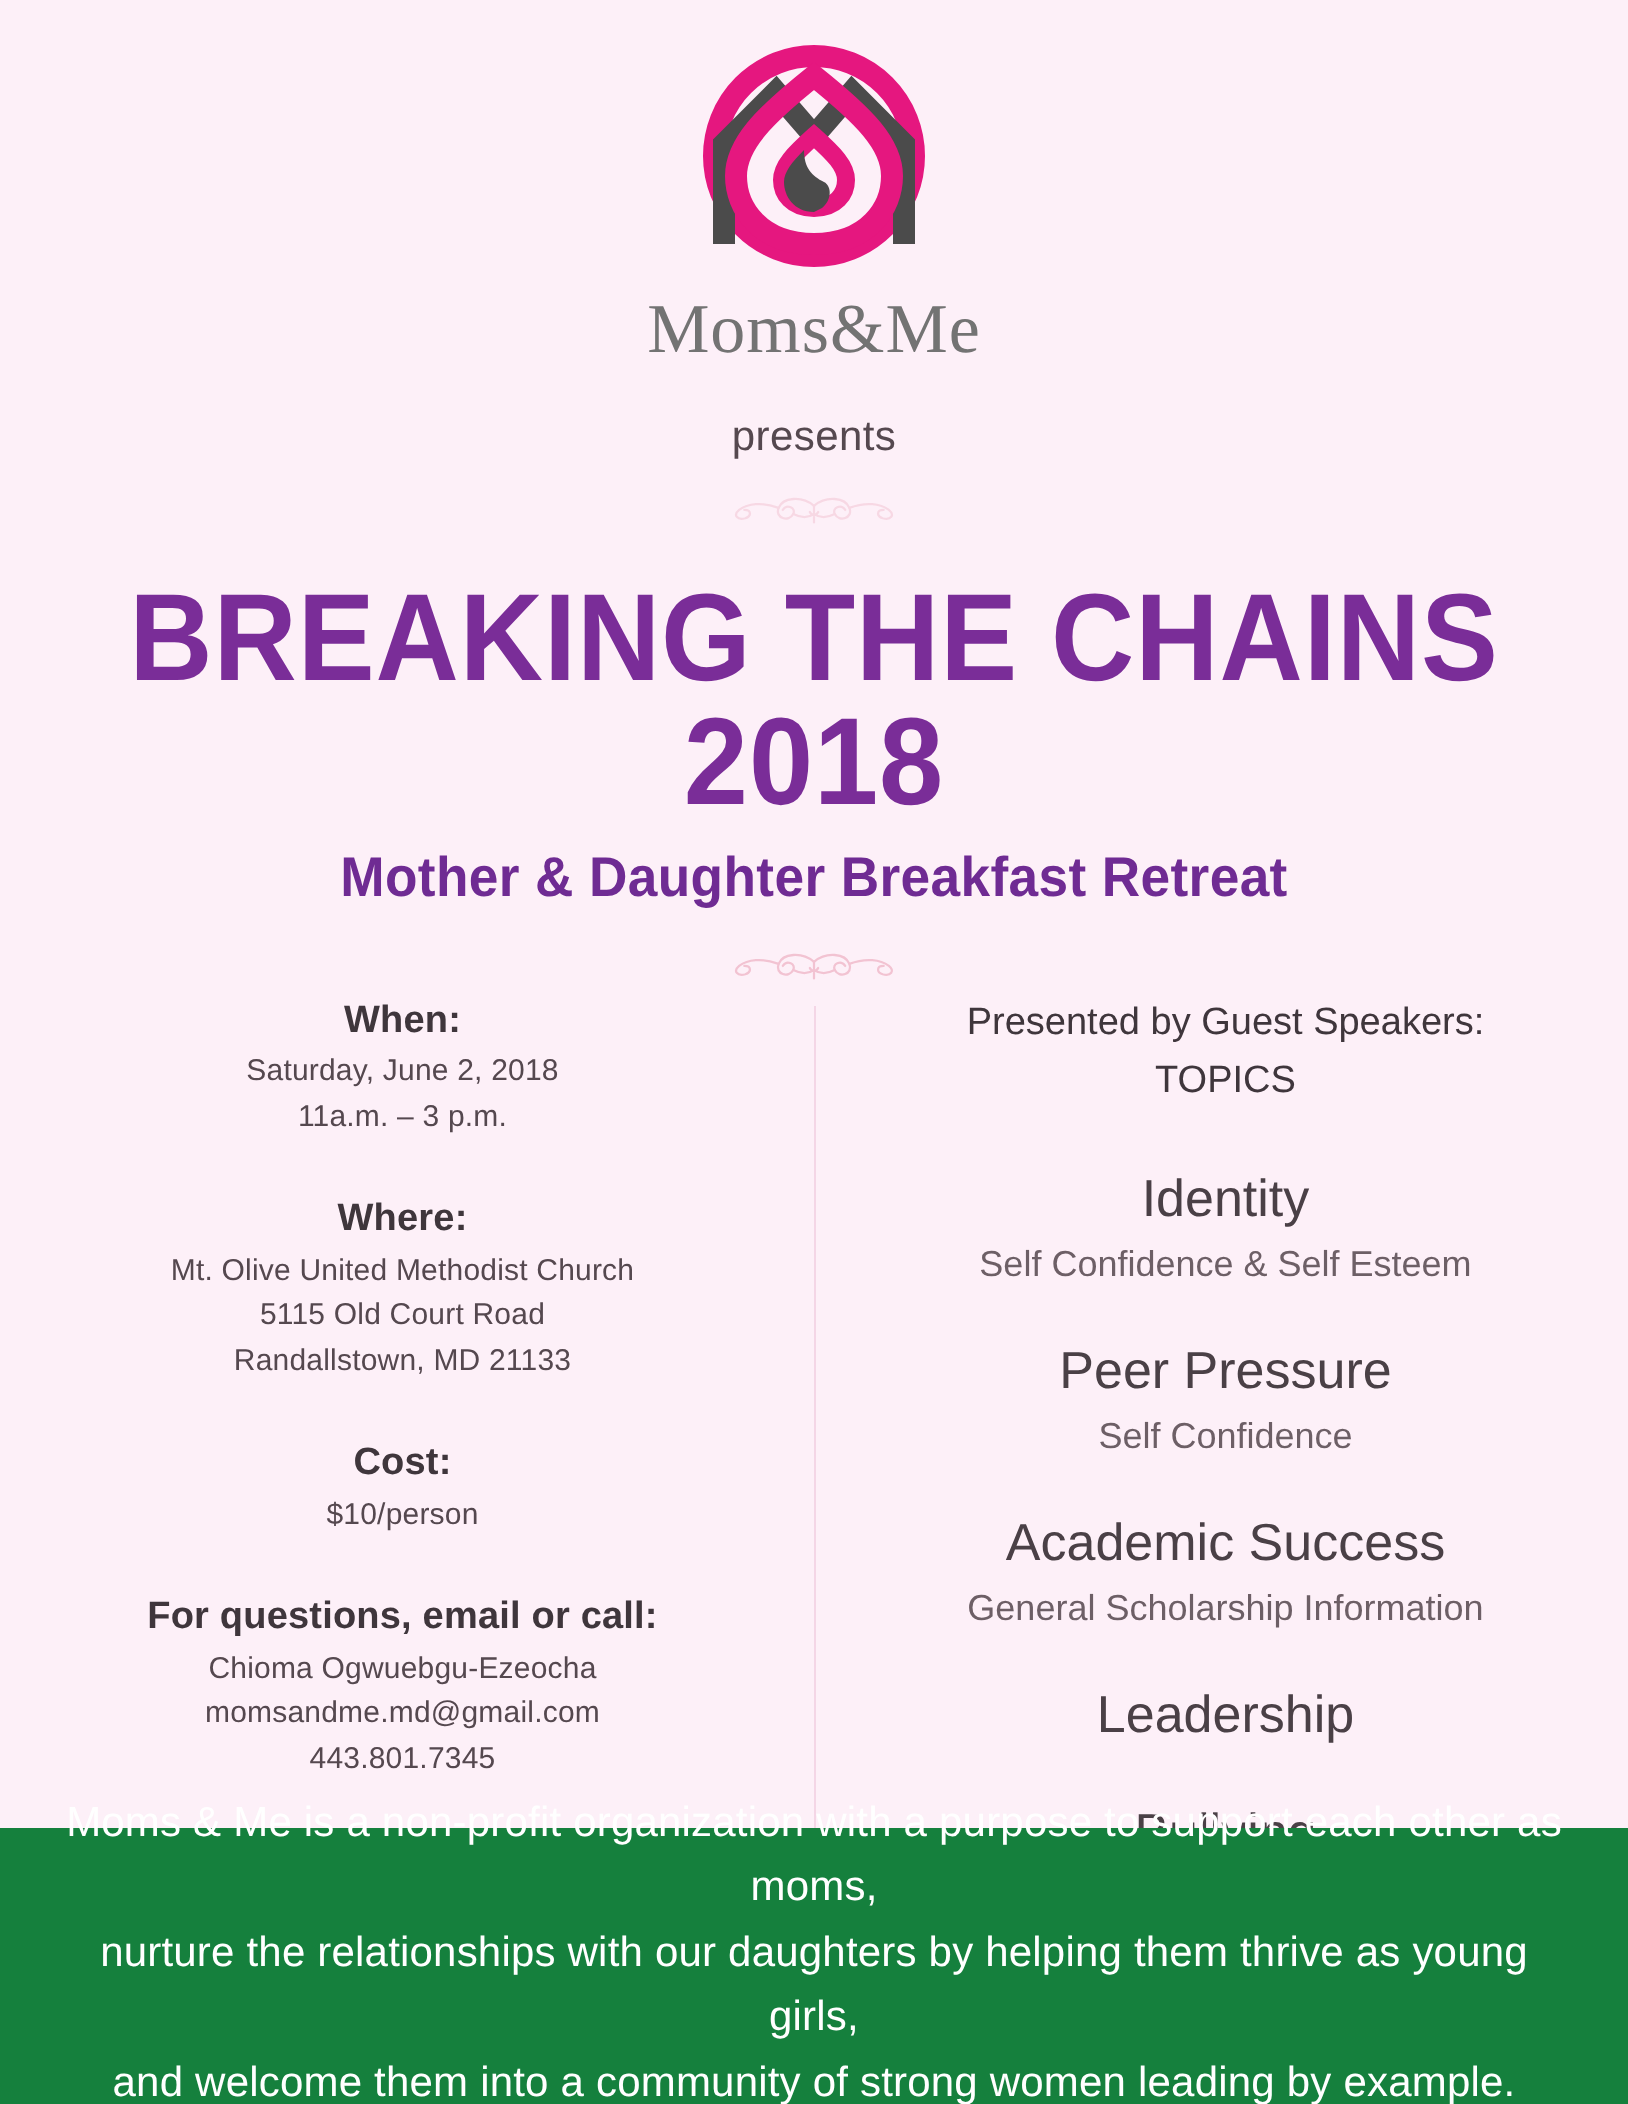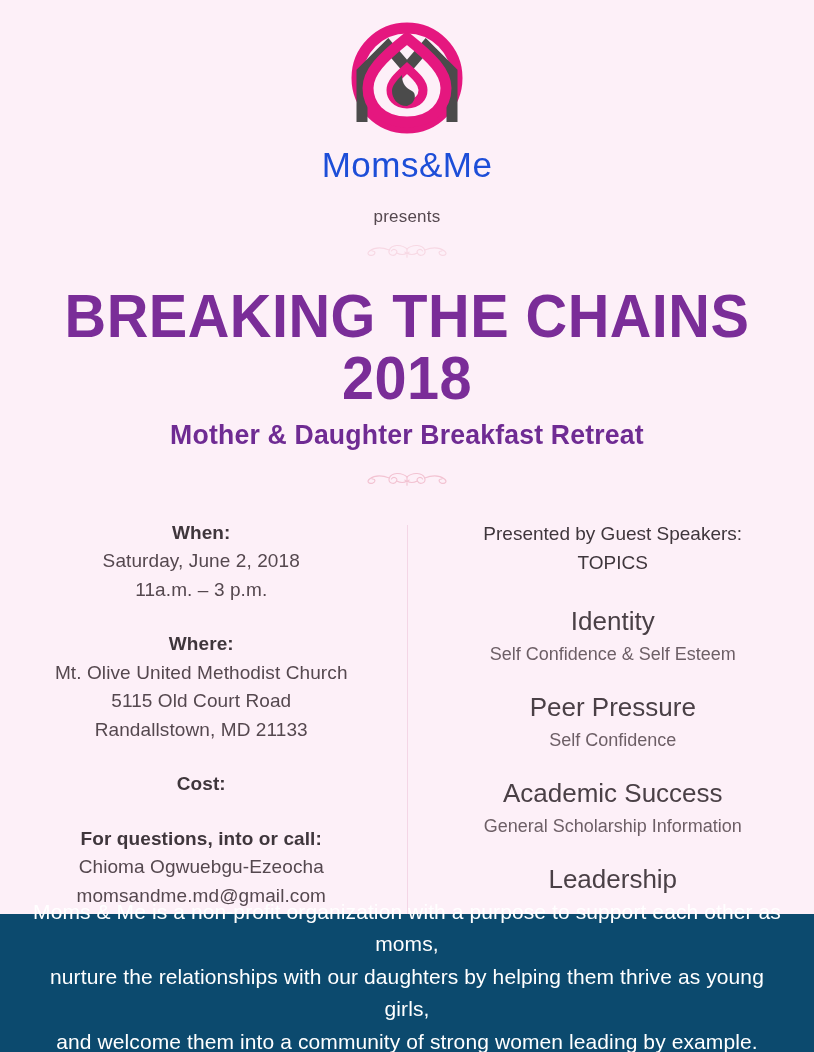--- a/index.html
+++ b/index.html
@@ -28,32 +28,32 @@
     text-align: center;
     padding-top: 18px;
   }
   .logo-mark {
     width: 126px;
     height: 126px;
     margin: 0 auto;
     display: block;
   }
   .logo-word {
-    font-family: Liberation Sans, sans-serif;
+    font-family: Liberation Serif, serif;
     font-size: 35px;
     font-weight: 300;
     letter-spacing: 0.5px;
-    color: #1d4ed8;
+    color: #737373;
     margin-top: 2px;
     line-height: 1.1;
   }
 
   .presents {
     text-align: center;
-    font-size: 17px;
+    font-size: 21px;
     color: #55484f;
     margin-top: 22px;
     font-weight: 400;
     letter-spacing: 0.2px;
   }
 
   
   .ornament {
     display: block;
     margin: 0 auto;
@@ -82,21 +82,20 @@
     font-size: 28px;
     font-weight: 700;
     letter-spacing: 0.2px;
     margin-top: 10px;
     transform: scaleX(0.95);
   }
 
   
   .columns {
     display: flex;
-    margin-top: 26px;
     padding: 0 14px;
     flex: 0 0 auto;
   }
   .col {
     flex: 1 1 50%;
     text-align: center;
     color: #4a4046;
   }
   .col-left { padding-right: 18px; }
   .col-right { padding-left: 18px; }
@@ -112,21 +111,21 @@
   .grp + .grp { margin-top: 22px; }
 
   .lbl {
     font-size: 19px;
     font-weight: 700;
     color: #3f363c;
     line-height: 1.5;
     letter-spacing: 0.1px;
   }
   .val {
-    font-size: 19px;
+    font-size: 15px;
     font-weight: 400;
     color: #55484f;
     line-height: 1.5;
     letter-spacing: 0.1px;
     text-align: center;
   }
   .topic-name {
     font-size: 26px;
     font-weight: 400;
     color: #4a4046;
@@ -146,21 +145,21 @@
   }
   .spacer-md { height: 26px; }
 
   
   .footer {
     position: absolute;
     left: 0;
     right: 0;
     bottom: 0;
     height: 138px;
-    background: #0c4a6e;
+    background: #15803d;
     display: flex;
     align-items: center;
     justify-content: center;
   }
   .footer-text {
     color: #ffffff;
     font-family: "Liberation Sans Narrow", "Liberation Sans", sans-serif;
     font-size: 21px;
     line-height: 1.55;
     text-align: center;
@@ -232,26 +231,27 @@
         <div class="lbl">Where:</div>
         <div class="val">Mt. Olive United Methodist Church</div>
         <div class="val">5115 Old Court Road</div>
         <div class="val">Randallstown, MD 21133</div>
       </div>
 
       <div class="spacer-md"></div>
 
       <div class="grp">
         <div class="lbl">Cost:</div>
+        <div class="val">$10/person</div>
       </div>
 
       <div class="spacer-md"></div>
 
       <div class="grp">
-        <div class="lbl">For questions, into or call:</div>
+        <div class="lbl">For questions, email or call:</div>
         <div class="val">Chioma Ogwuebgu-Ezeocha</div>
         <div class="val">momsandme.md@gmail.com</div>
         <div class="val">443.801.7345</div>
       </div>
 
     </div>
 
     <div class="divider"></div>
 
     <div class="col col-right">

